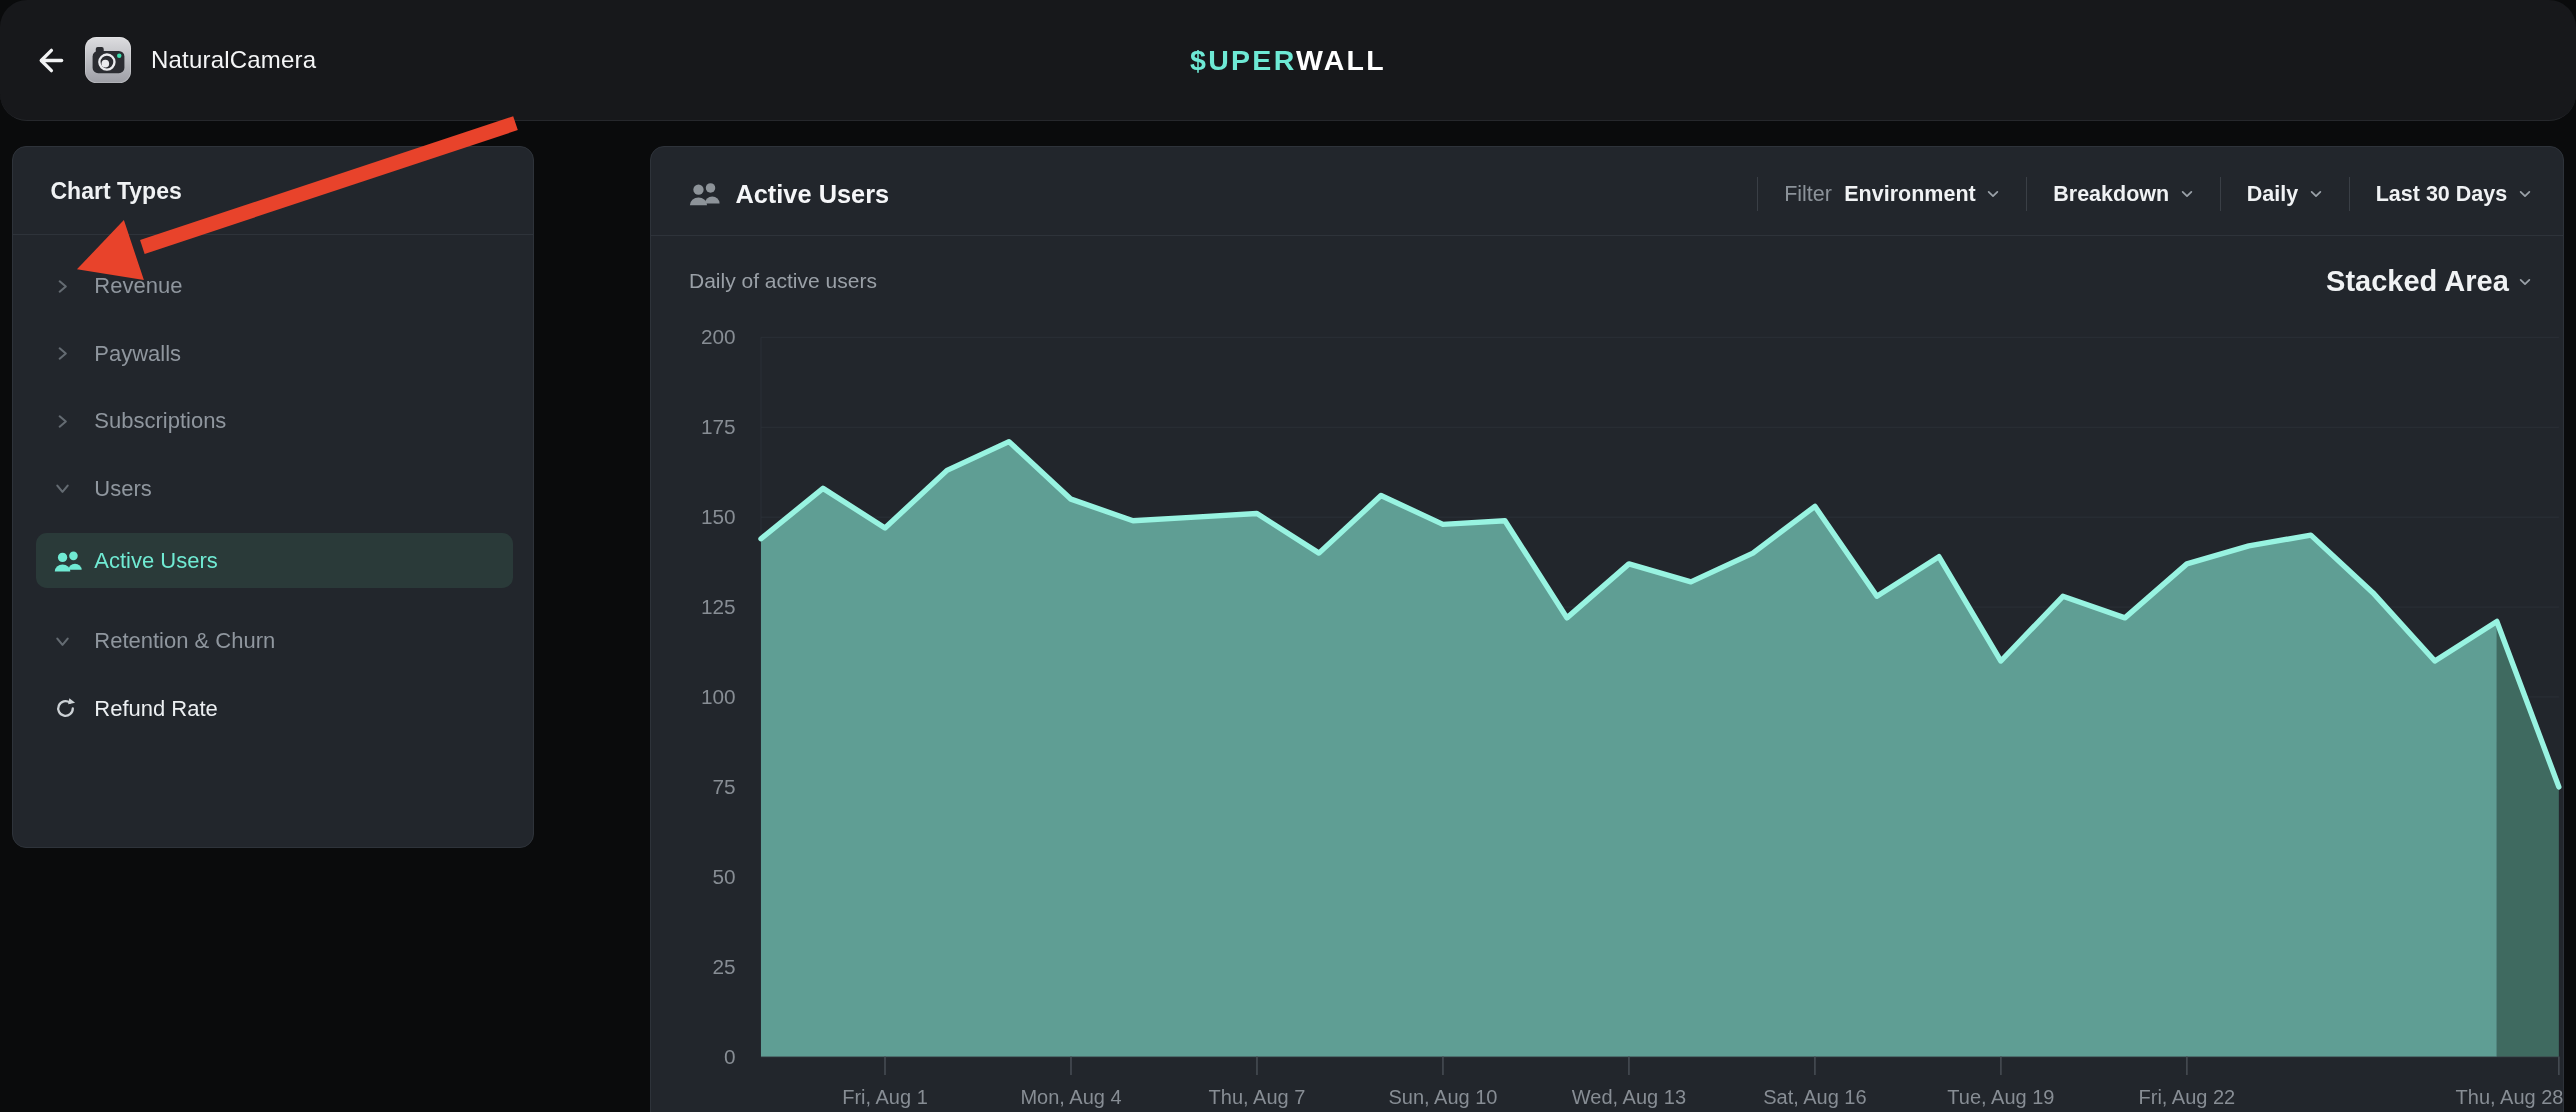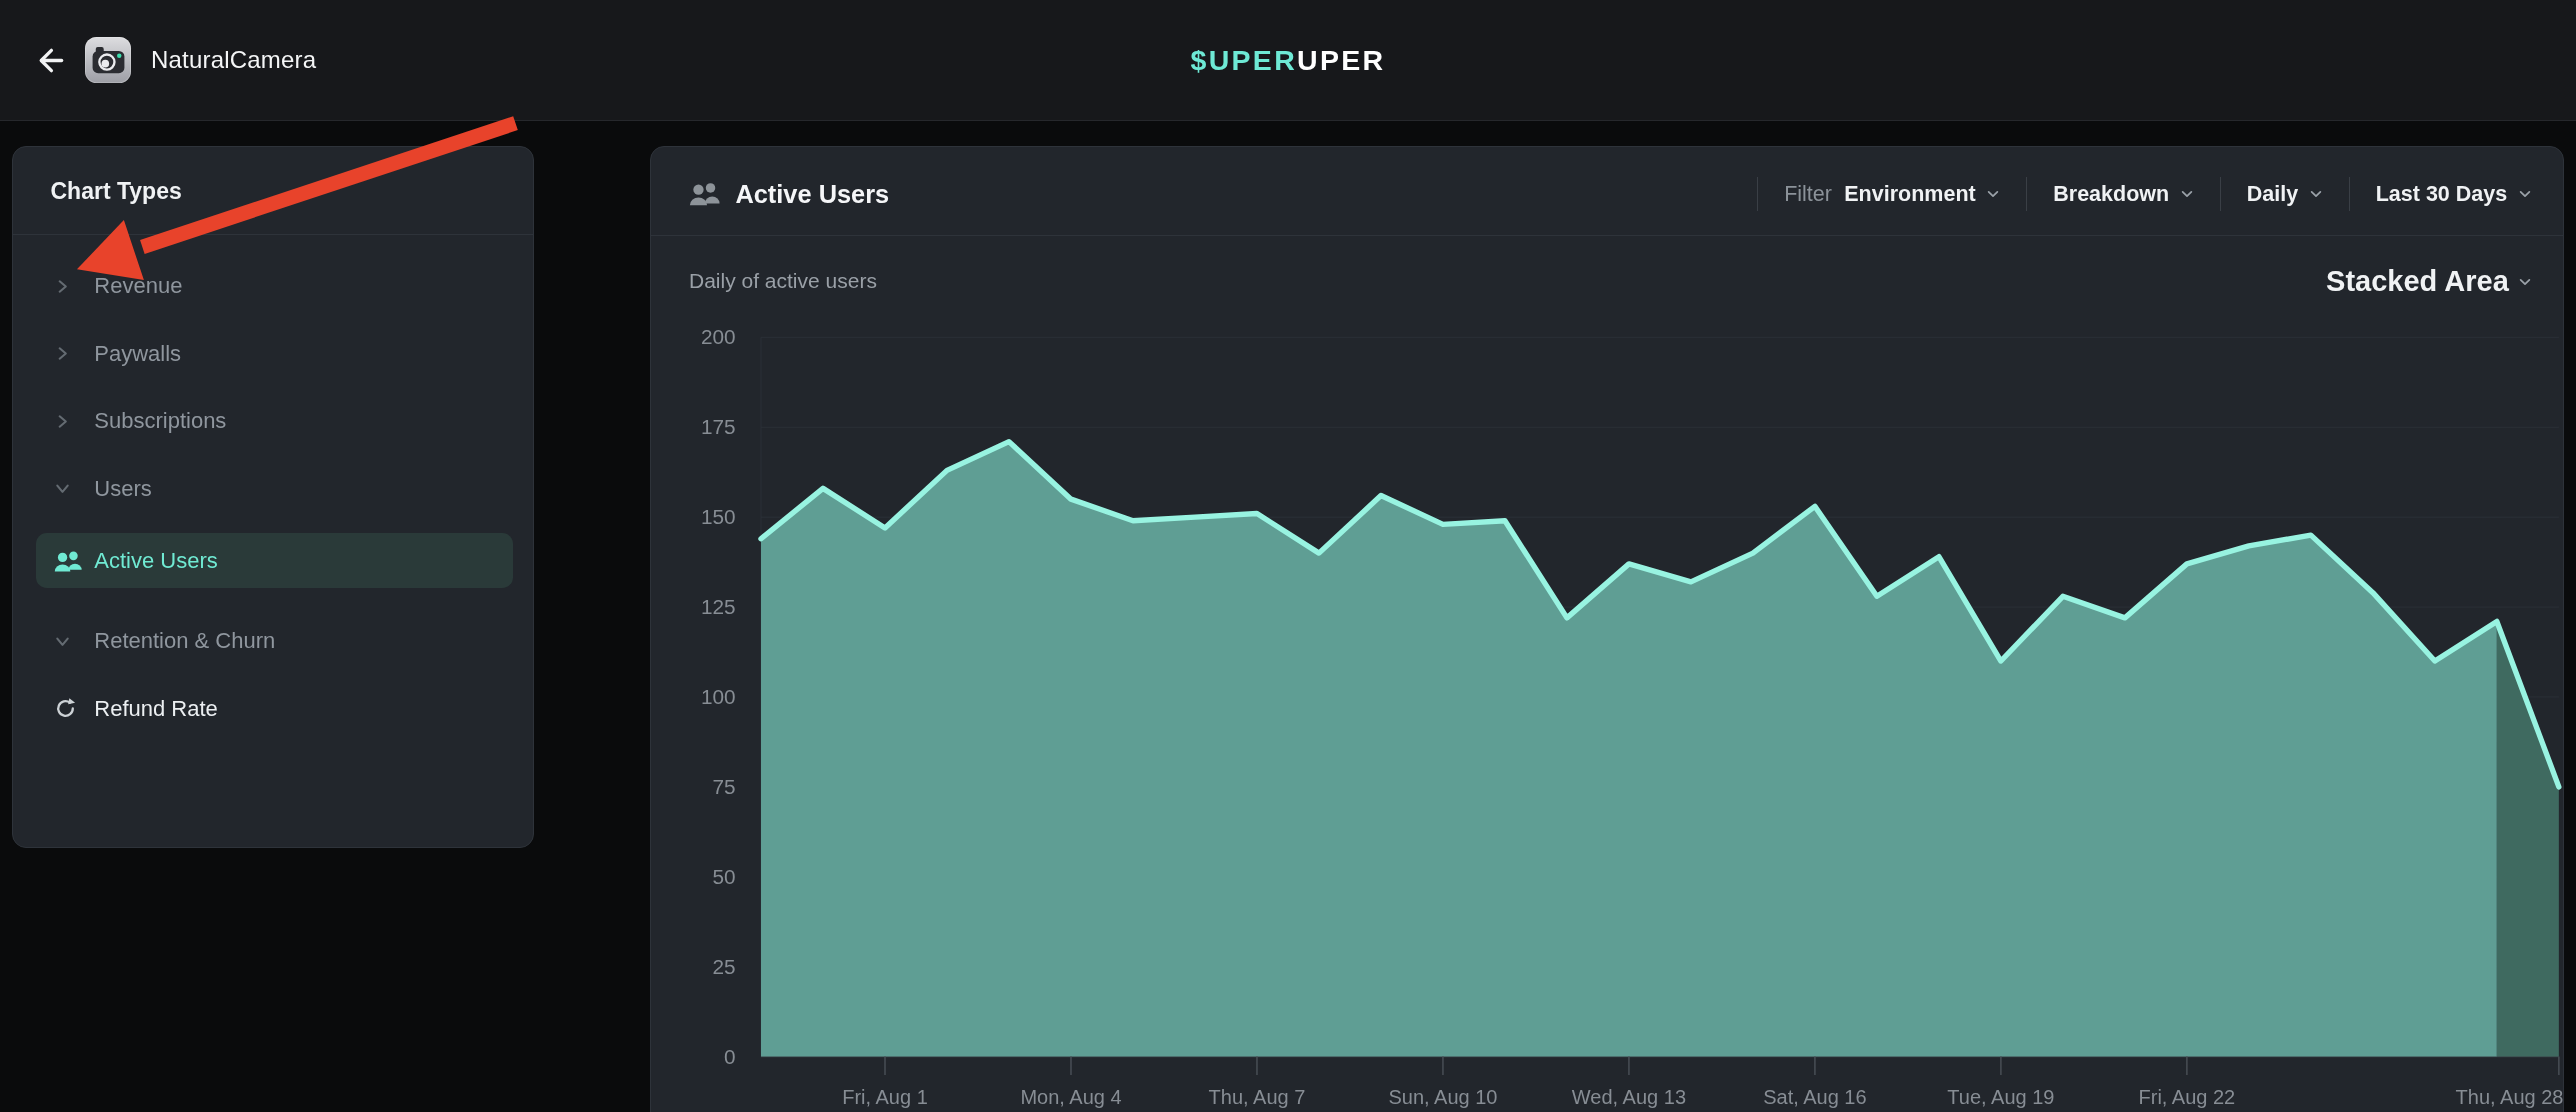--- a/index.html
+++ b/index.html
@@ -6,21 +6,21 @@
   html,body { background:#0a0b0c; }
   .page {
     position:relative; width:2576px; height:1113px; overflow:hidden;
     background:#0a0b0c; font-family:"Liberation Sans", sans-serif;
     -webkit-font-smoothing:antialiased; color:#eef0f2;
   }
   
   .topbar {
     position:absolute; left:0; top:0; width:100%; height:121px;
     background:#17181b; border-bottom:0.8px solid #26282c;
-    display:flex; align-items:center;
+    display:flex; align-items:center;border-radius:27px;
   }
   .back-btn { margin-left:28px; width:40px; height:40px; display:flex; align-items:center; justify-content:center; cursor:pointer; }
   .appicon {
     margin-left:17px; width:46px; height:46px; border-radius:11.5px;
     background:linear-gradient(#dddde0,#9d9ea5);
     display:flex; align-items:center; justify-content:center;
     box-shadow:inset 0 0 0 0.8px rgba(255,255,255,.25);
   }
   .appname { margin-left:20px; font-size:24px; font-weight:500; color:#f4f5f6; letter-spacing:0.2px; }
   .logo {
@@ -88,21 +88,21 @@
       <svg width="35" height="35" viewBox="0 0 44 44">
         <rect x="6" y="5" width="10" height="8" rx="2.5" fill="#2b2c31"></rect>
         <rect x="2" y="10" width="40" height="28" rx="7" fill="#2b2c31"></rect>
         <circle cx="20" cy="24" r="9.5" fill="#2b2c31" stroke="#ececef" stroke-width="3"></circle>
         <circle cx="18" cy="26" r="4.8" fill="#ececef"></circle>
         <circle cx="35.5" cy="16" r="2.8" fill="#3ddfae"></circle>
       </svg>
     </div>
     <div class="appname">NaturalCamera</div>
     <div class="logo">
-      <span class="pre">$UPER</span><span class="suf">UPER</span>
+      <span class="pre">$UPER</span><span class="suf">WALL</span>
     </div>
   </div>
 
   <div class="panel sidebar">
     <div class="sb-title">Chart Types</div>
     <div class="sb-divider"></div>
     <div class="nav">
 
       <div class="nav-row">
         <span class="ico chevc">

